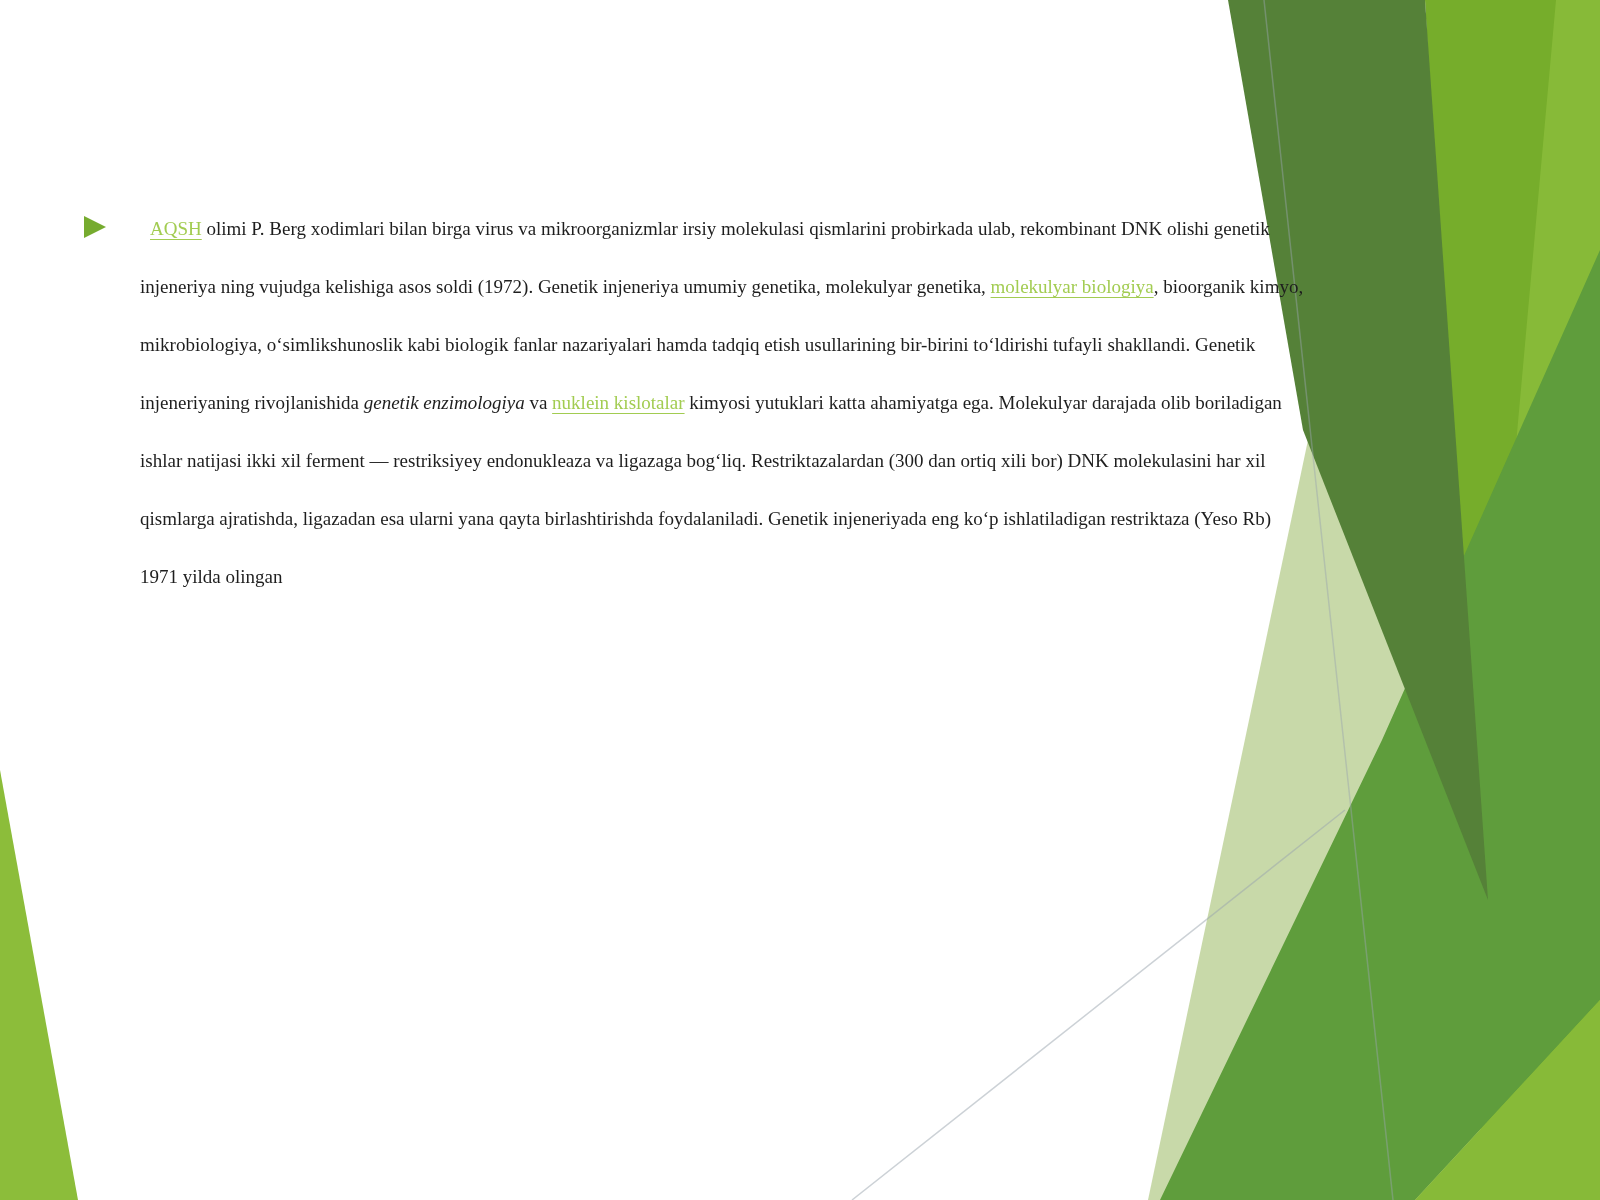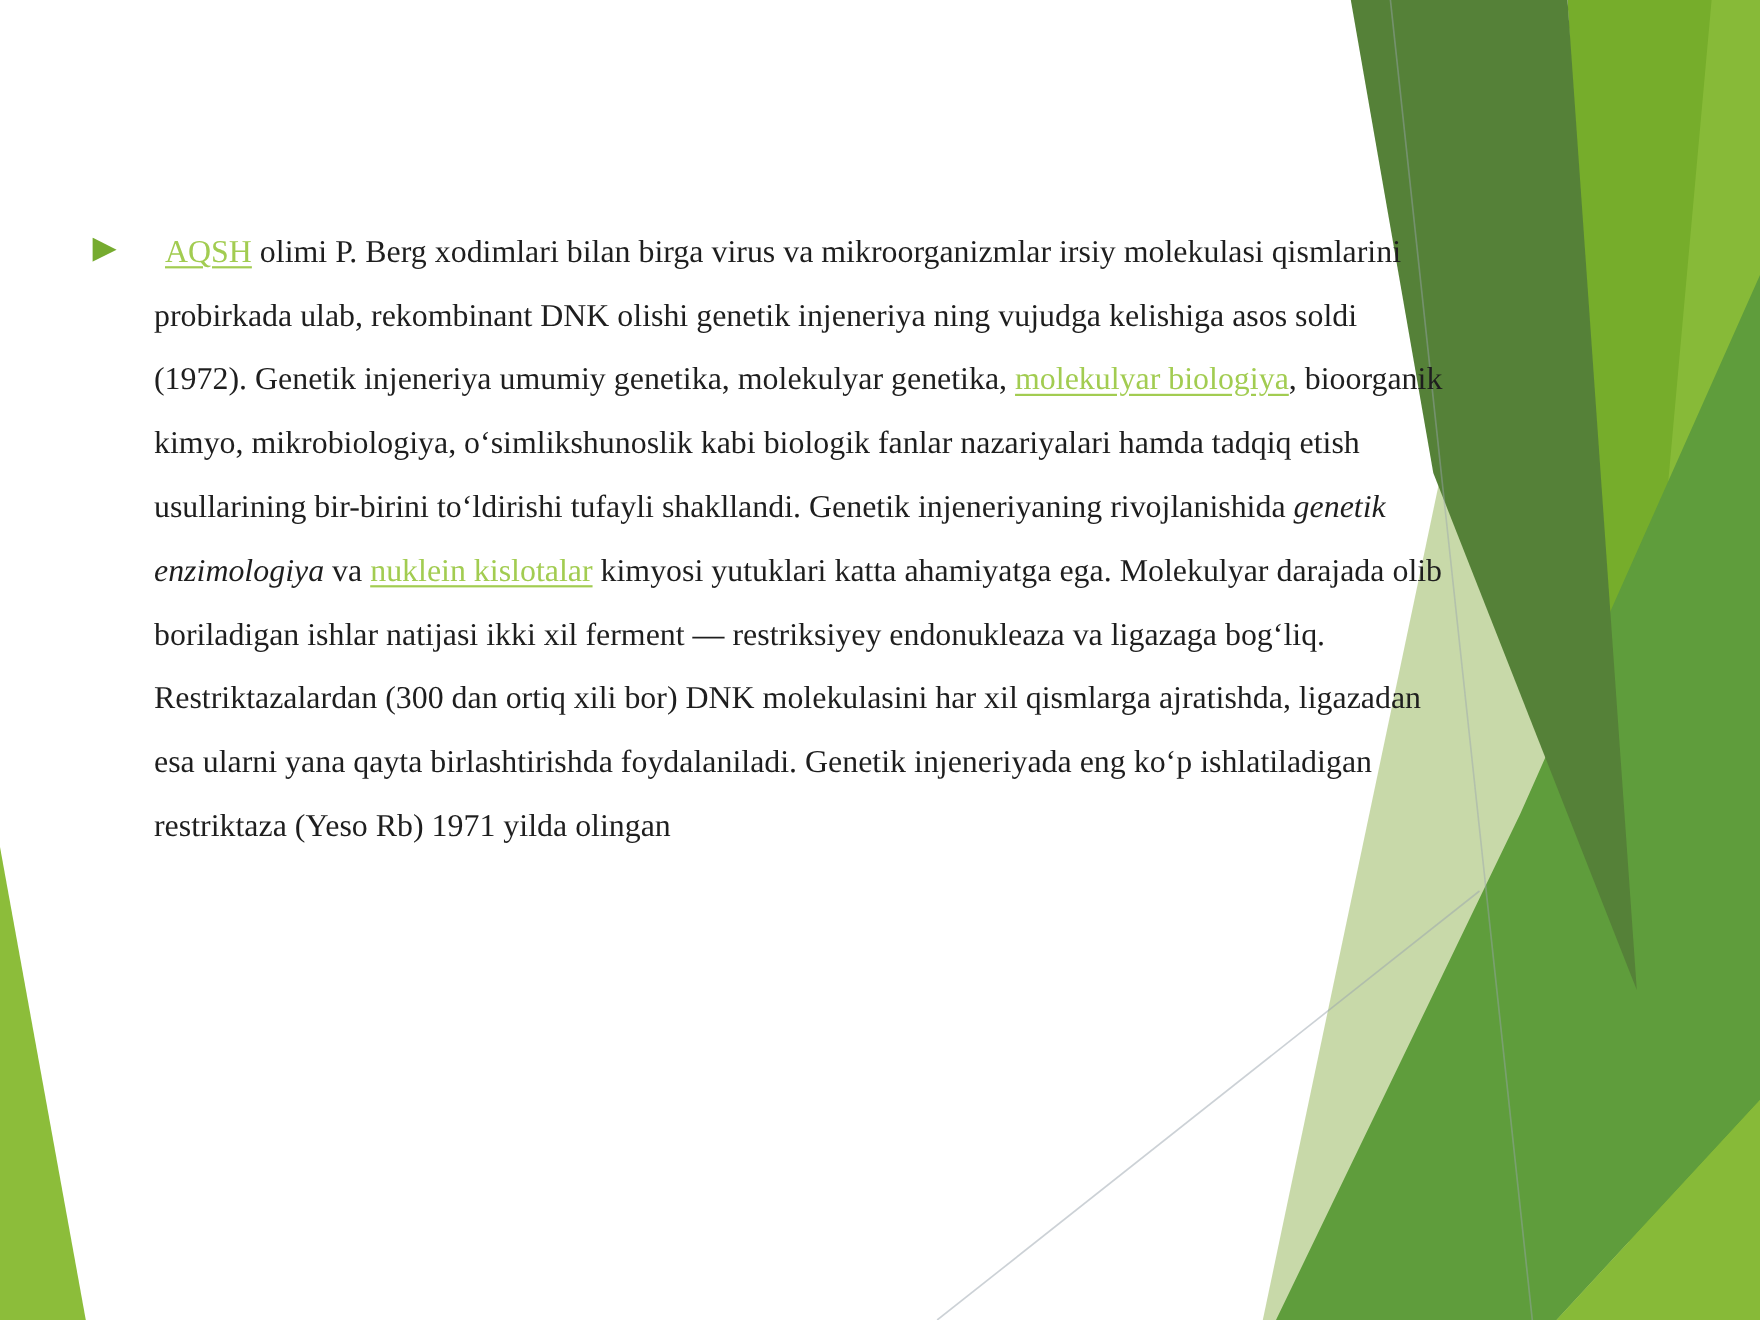--- a/index.html
+++ b/index.html
@@ -16,21 +16,21 @@
     left:140px; top:200px;
     width:1172px;
   }
   .bullet-marker {
     position:absolute;
     left:-56px; top:16px;
     width:24px; height:24px;
   }
   p.bullet-text {
     margin:0;
-    font-size:29px;
+    font-size:19px;
     line-height:58px;
     color:#1e1e1e;
     text-indent:10px;
     text-align:left;
   }
   p.bullet-text a {
     text-decoration:underline;
     text-underline-offset:4px;
     cursor:pointer;
   }

